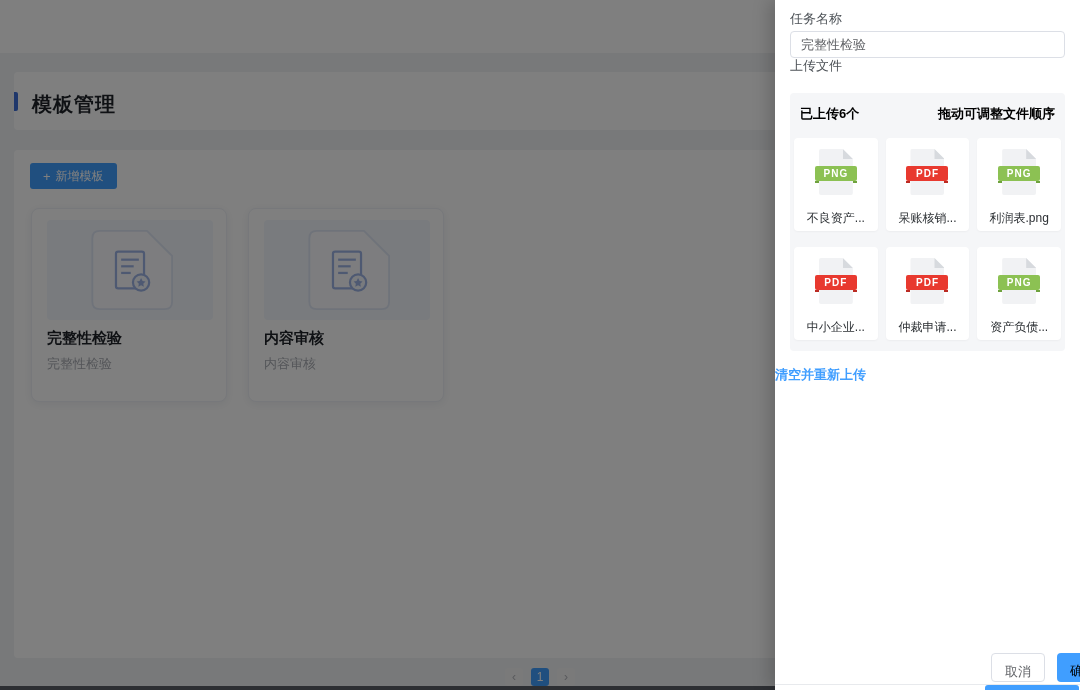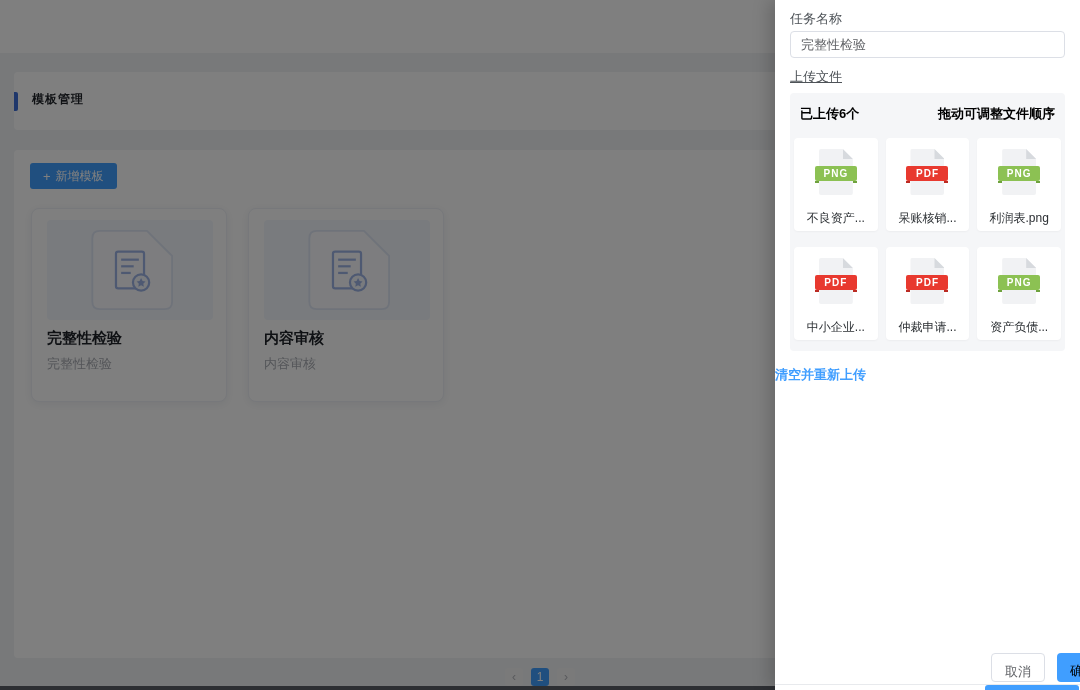--- a/index.html
+++ b/index.html
@@ -4,21 +4,21 @@
 <style>
   * { margin:0; padding:0; box-sizing:border-box; }
   html,body { width:1080px; height:690px; overflow:hidden;
     font-family:"Liberation Sans","DejaVu Sans",sans-serif; }
   .stage { position:relative; width:1080px; height:690px; background:var(--page-bg,#f0f2f5); overflow:hidden; }
 
   
   .app-header { position:absolute; left:0; top:0; width:1080px; height:53px; background:#fff; }
   .title-card { position:absolute; left:14px; top:72px; width:1052px; height:58px; background:#fff; border-radius:4px; overflow:hidden; }
   .accent-bar { position:absolute; left:0; top:20px; width:4px; height:19px; background:var(--accent,#3e6fd6); border-radius:0 2px 2px 0; }
-  .page-title { position:absolute; left:18px; top:19px; font-size:12px; font-weight:bold; color:#1f2329; letter-spacing:1px; }
+  .page-title { position:absolute; left:18px; top:19px; font-size:20px; font-weight:bold; color:#1f2329; letter-spacing:1px; }
 
   .content-card { position:absolute; left:14px; top:150px; width:1052px; height:508px; background:#fff; border-radius:4px; }
   .add-btn { position:absolute; left:16px; top:13px; height:26px; padding:0 13px; background:var(--primary,#409eff);
     color:#fff; font-size:12px; border:none; border-radius:3px; display:flex; align-items:center; gap:5px; cursor:pointer; }
   .add-btn .plus { font-size:13px; line-height:1; }
 
   .tpl-card { position:absolute; top:58px; width:196px; height:194px; background:#fff; border:1px solid #eef0f6;
     border-radius:8px; box-shadow:0 2px 10px rgba(31,45,80,.08); cursor:pointer; }
   .tpl-card.c1 { left:17px; } .tpl-card.c2 { left:234px; }
   .tpl-icon-wrap { position:absolute; left:15px; top:11px; width:166px; height:100px; background:#f3f6fc; border-radius:4px;
@@ -33,21 +33,21 @@
     display:flex; align-items:center; justify-content:center; cursor:pointer; }
   .footer-strip { position:absolute; left:0; bottom:0; width:1080px; height:4px; background:var(--footer-dark,#5a5e66); }
 
   
   .overlay { position:absolute; left:0; top:0; width:1080px; height:690px; background:rgba(0,0,0,.5); z-index:10; }
 
   
   .drawer { position:absolute; left:775px; top:0; width:348px; height:690px; background:#fff; z-index:20;
     box-shadow:-6px 0 16px rgba(0,0,0,.18); }
   .field-label { position:absolute; left:15px; font-size:13px; color:#4e5358; }
-  .lbl-task { top:10px; } .lbl-upload { top:68px;text-decoration:underline; }
+  .lbl-task { top:10px; } .lbl-upload { top:57px; }
   .task-input { position:absolute; left:15px; top:31px; width:275px; height:27px; border:1px solid #dcdfe6;
     border-radius:4px; padding:0 10px; font-size:13px; color:#606266; outline:none;
     font-family:"Liberation Sans","DejaVu Sans",sans-serif; }
 
   .upload-panel { position:absolute; left:15px; top:93px; width:275px; height:258px; background:var(--panel-bg,#f5f6f8); border-radius:4px; }
   .panel-head { position:absolute; left:0; top:12px; width:100%; padding:0 10px; display:flex; justify-content:space-between; }
   .panel-head span { font-size:13px; font-weight:bold; color:#000000; }
 
   .file-grid { position:absolute; left:4px; top:45px; width:267px; display:grid; grid-template-columns:repeat(3,1fr);
     gap:16px 8px; }

